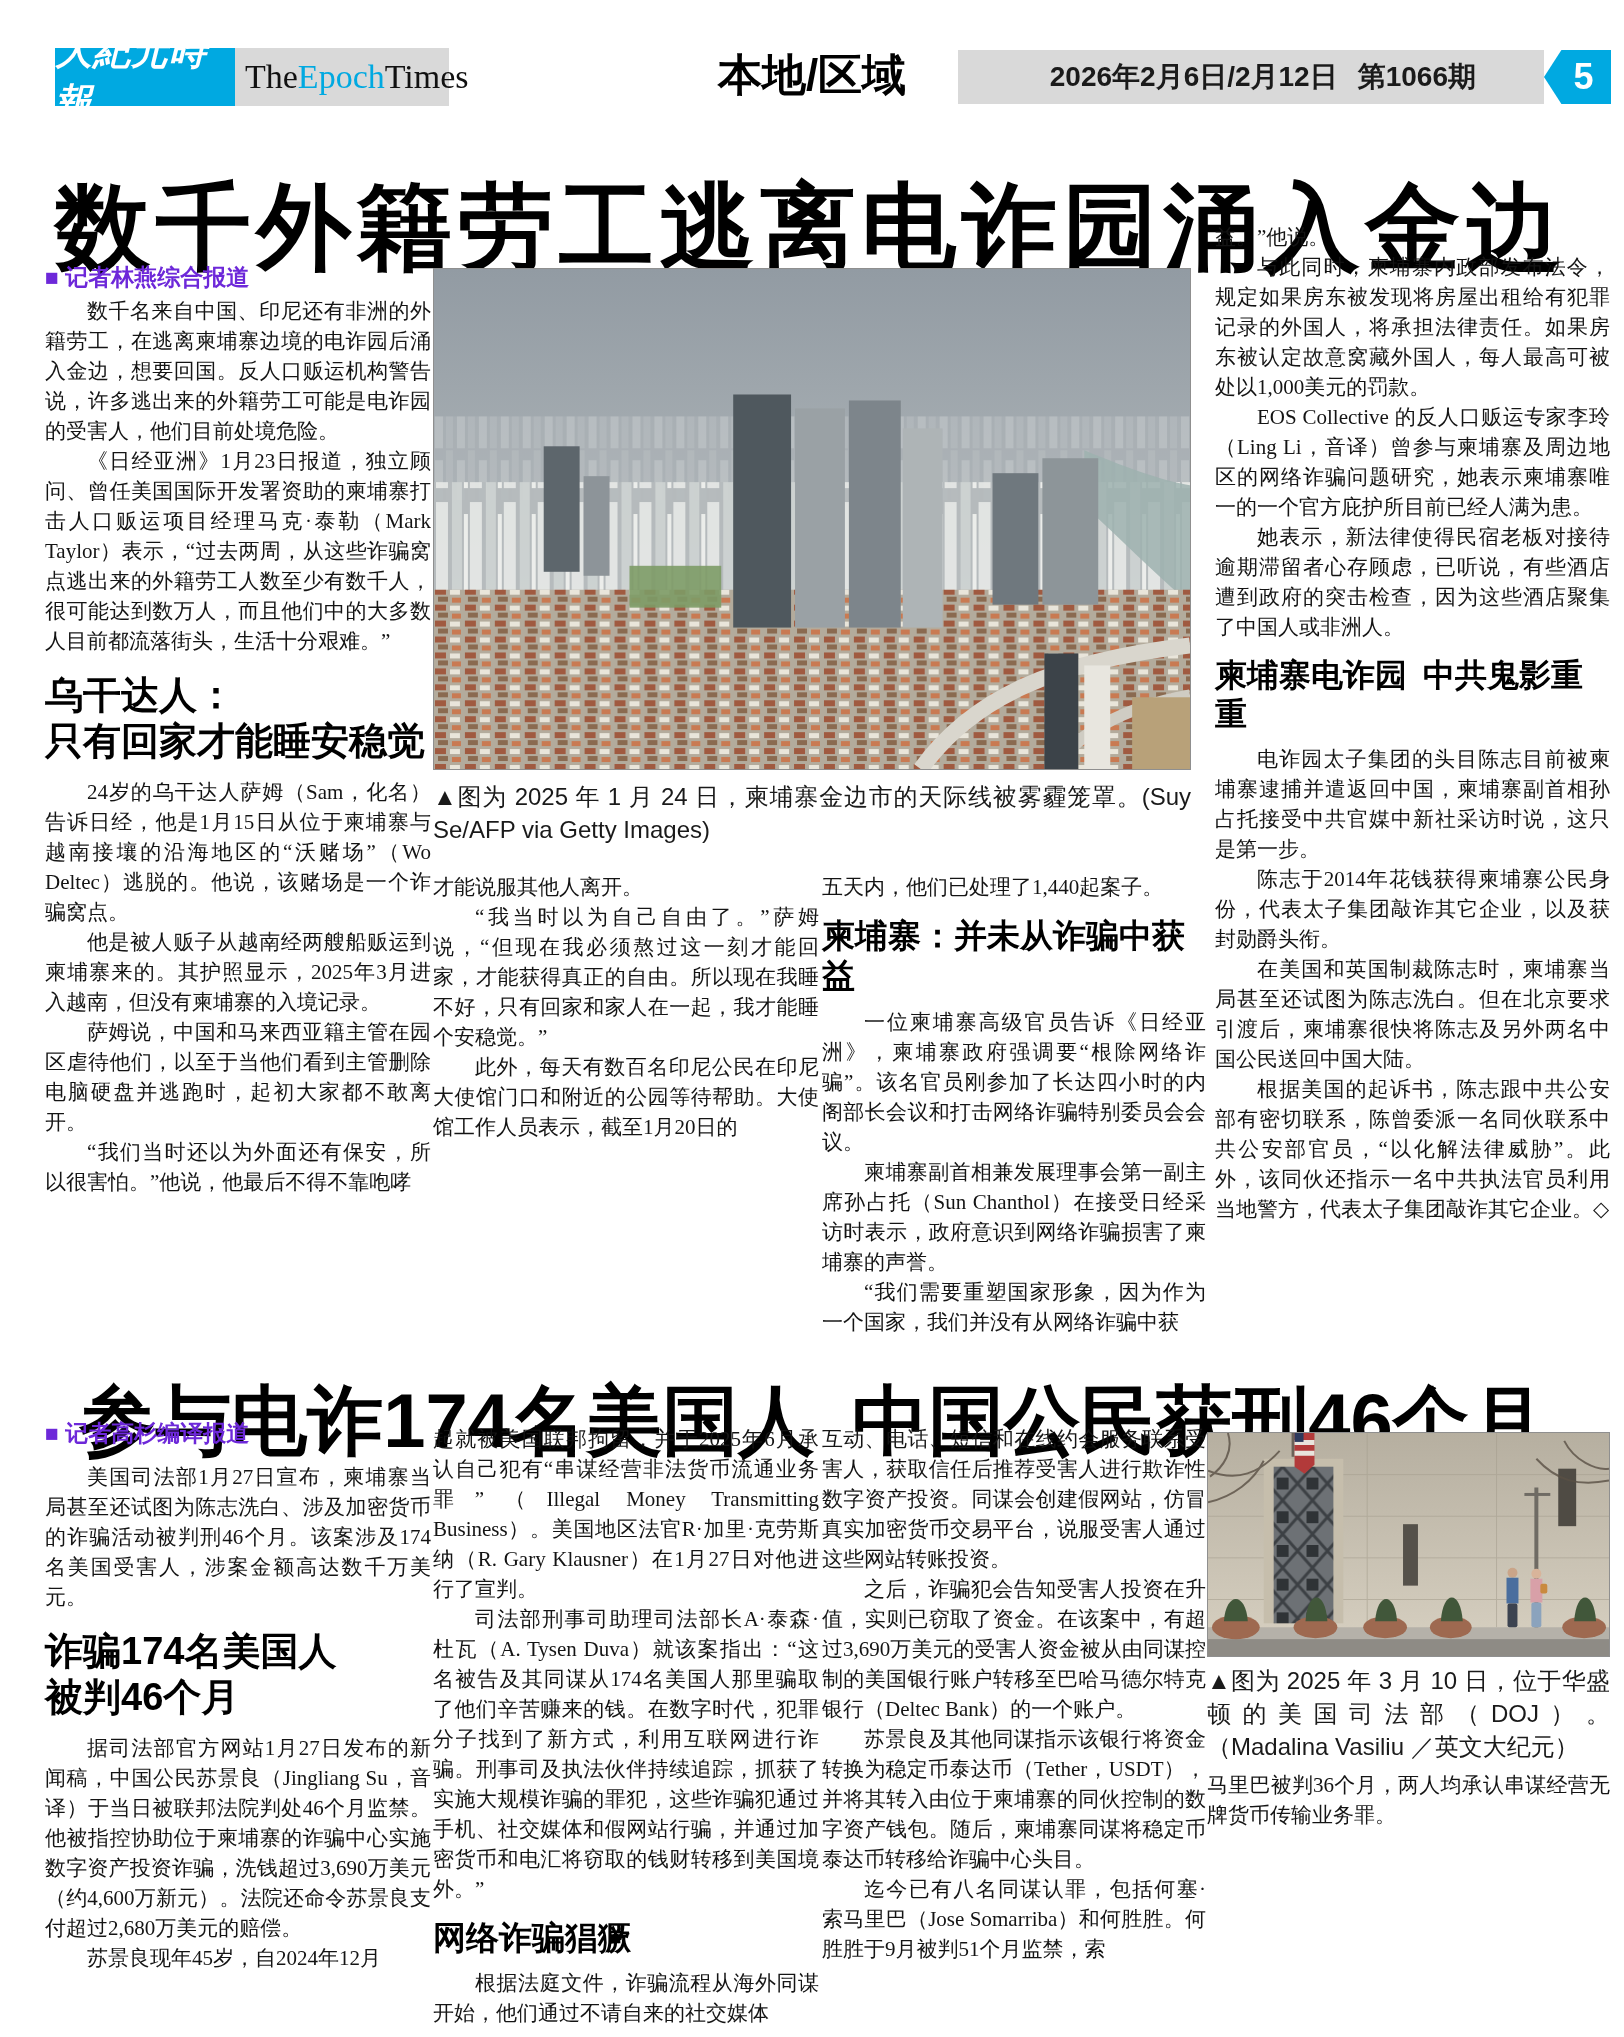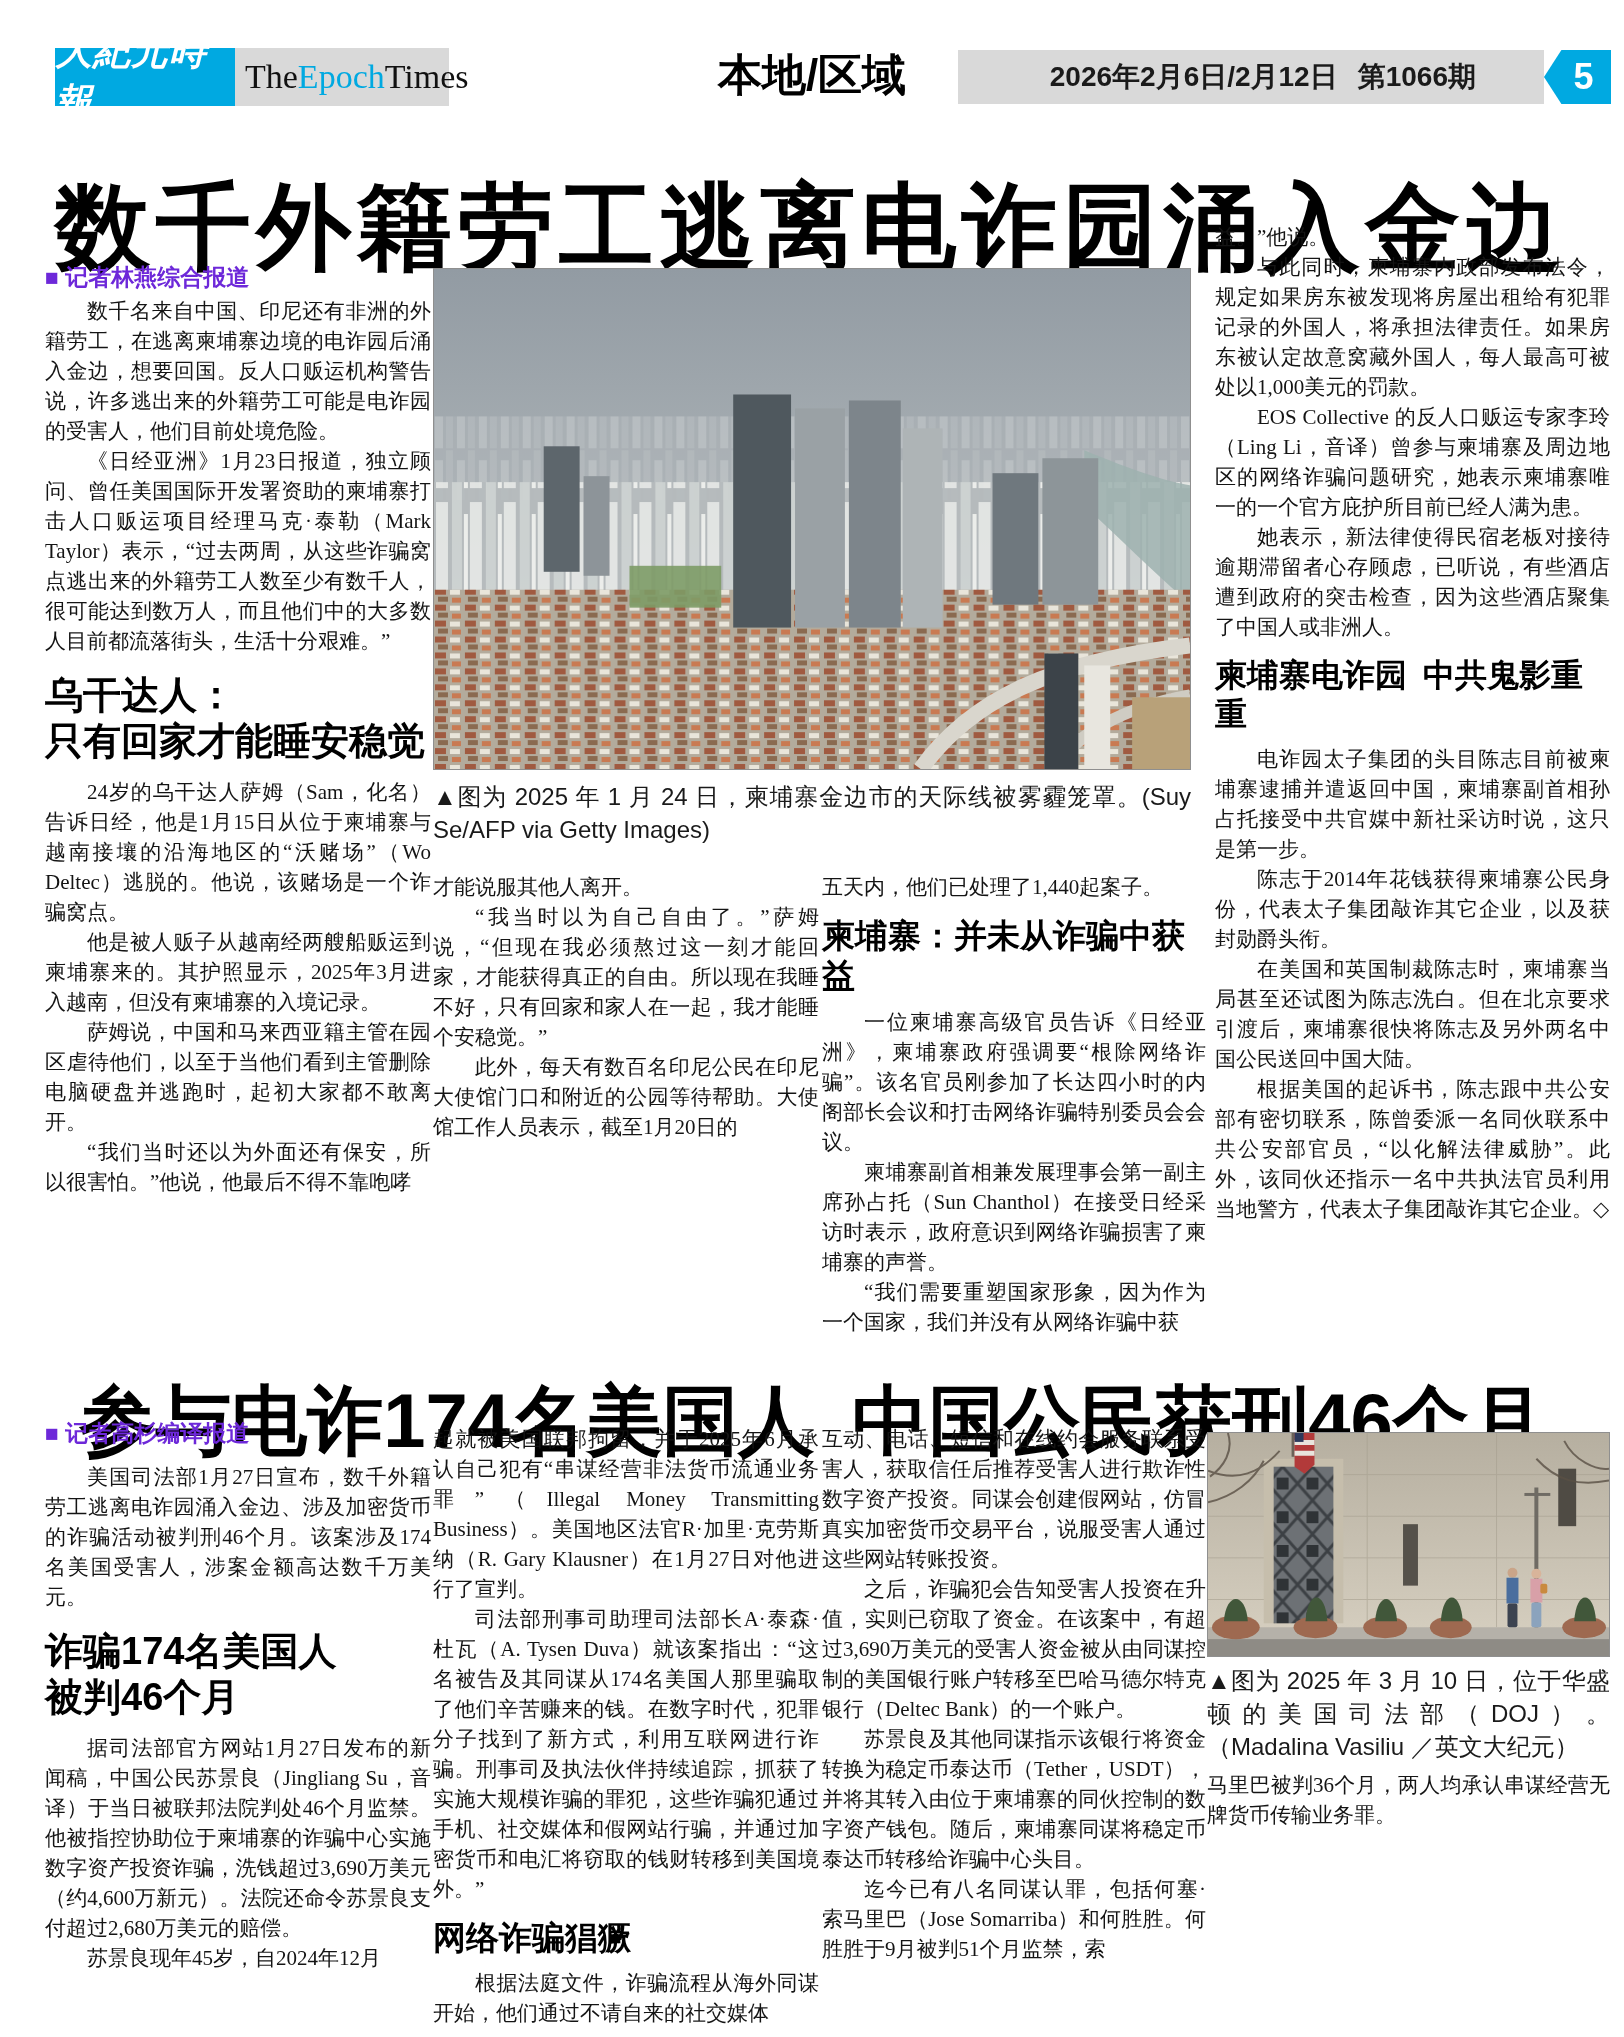--- a/index.html
+++ b/index.html
@@ -209,21 +209,21 @@
     <p>电诈园太子集团的头目陈志目前被柬埔寨逮捕并遣返回中国，柬埔寨副首相孙占托接受中共官媒中新社采访时说，这只是第一步。</p>
     <p>陈志于2014年花钱获得柬埔寨公民身份，代表太子集团敲诈其它企业，以及获封勋爵头衔。</p>
     <p>在美国和英国制裁陈志时，柬埔寨当局甚至还试图为陈志洗白。但在北京要求引渡后，柬埔寨很快将陈志及另外两名中国公民送回中国大陆。</p>
     <p>根据美国的起诉书，陈志跟中共公安部有密切联系，陈曾委派一名同伙联系中共公安部官员，“以化解法律威胁”。此外，该同伙还指示一名中共执法官员利用当地警方，代表太子集团敲诈其它企业。◇</p>
   </div>
 
   <h1 class="abs headline2">参与电诈174名美国人 中国公民获刑46个月</h1>
   <div class="abs byline byline2">■ 记者高杉编译报道</div>
 
   <div class="abs col a2c1">
-    <p>美国司法部1月27日宣布，数千外籍劳工逃离电诈园涌入金边、涉及加密货币的诈骗活动被判刑46个月。该案涉及174名美国受害人，涉案金额高达数千万美元。</p>
+    <p>美国司法部1月27日宣布，柬埔寨当局甚至还试图为陈志洗白、涉及加密货币的诈骗活动被判刑46个月。该案涉及174名美国受害人，涉案金额高达数千万美元。</p>
     <div class="subhead sub-xl">
       <div>诈骗174名美国人</div>
       <div>被判46个月</div>
     </div>
     <p>据司法部官方网站1月27日发布的新闻稿，中国公民苏景良（Jingliang Su，音译）于当日被联邦法院判处46个月监禁。他被指控协助位于柬埔寨的诈骗中心实施数字资产投资诈骗，洗钱超过3,690万美元（约4,600万新元）。法院还命令苏景良支付超过2,680万美元的赔偿。</p>
     <p>苏景良现年45岁，自2024年12月</p>
   </div>
 
   <div class="abs col a2c2">
     <p class="cont">起就被美国联邦拘留，并于2025年6月承认自己犯有“串谋经营非法货币流通业务罪”（Illegal Money Transmitting Business）。美国地区法官R·加里·克劳斯纳（R. Gary Klausner）在1月27日对他进行了宣判。</p>

